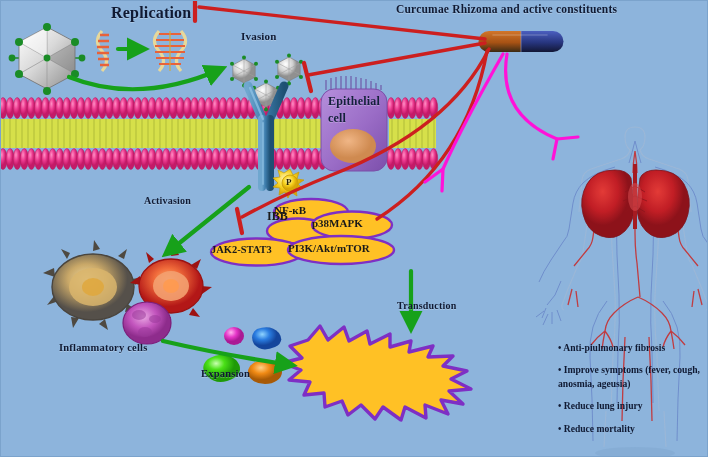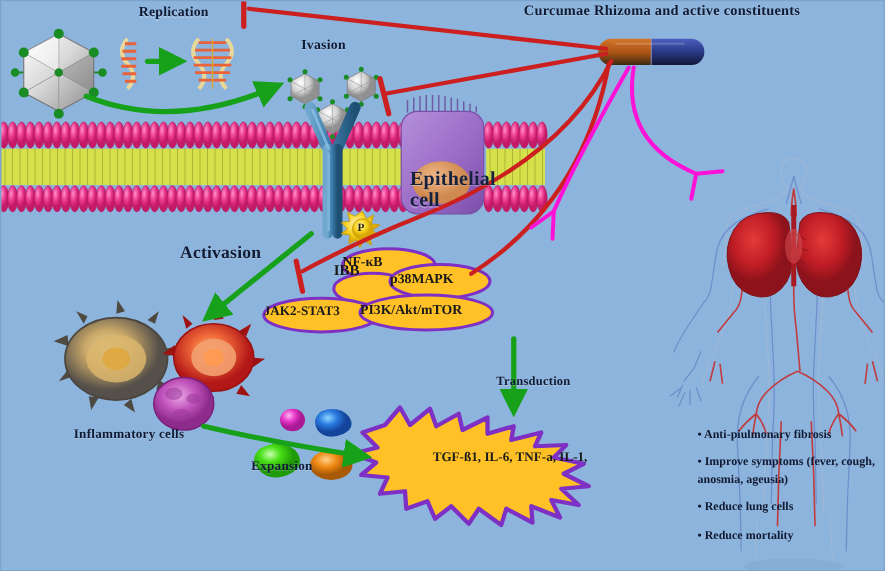--- a/index.html
+++ b/index.html
@@ -18,25 +18,25 @@
   .lbl{
     position:absolute;
     color:#101a33;
     font-weight:bold;
     font-family:"Liberation Serif", serif;
     letter-spacing:.2px;
     text-shadow:0 1px 0 rgba(255,255,255,.25);
     white-space:nowrap;
     z-index:20;
   }
-  #title{font-size:11.5px;left:418px;top:2px;}
-  #lbl-replication{font-size:11px;left:110px;top:3px;}
+  #title{font-size:11.5px;left:395px;top:2px;}
+  #lbl-replication{font-size:16px;left:110px;top:3px;}
   #lbl-ivasion{font-size:11px;left:240px;top:29px;}
-  #lbl-epithelial{font-size:16px;left:327px;top:92px;line-height:17px;width:56px;white-space:normal;color:#14203c;margin-top:42px;}
-  #lbl-activasion{font-size:14px;left:143px;top:194px;}
+  #lbl-epithelial{font-size:12px;left:327px;top:92px;line-height:17px;width:56px;white-space:normal;color:#14203c;}
+  #lbl-activasion{font-size:10px;left:143px;top:194px;}
   #lbl-transduction{font-size:10px;left:396px;top:299px;text-align:center;}
   #lbl-inflammatory{font-size:10.5px;left:58px;top:341px;}
   #lbl-expansion{font-size:10.5px;left:200px;top:367px;}
   #lbl-cytokine-cap{font-size:10.5px;left:313px;top:418px;line-height:15px;white-space:normal;width:180px;}
   #bullets{
     position:absolute;left:557px;top:340px;width:150px;z-index:20;
     color:#101a33;font-weight:bold;font-size:9.6px;line-height:13.4px;
     font-family:"Liberation Serif", serif;
   }
   #bullets .bullet{margin-bottom:9px;}
@@ -579,27 +579,26 @@
   <div class="lbl" id="lbl-replication">Replication</div>
   <div class="lbl" id="lbl-ivasion">Ivasion</div>
   <div class="lbl" id="lbl-epithelial">Epithelial cell</div>
   <div class="lbl" id="lbl-activasion">Activasion</div>
   <div class="lbl" id="lbl-transduction">Transduction</div>
   <div class="lbl" id="lbl-inflammatory">Inflammatory cells</div>
   <div class="lbl" id="lbl-expansion">Expansion</div>
   <div class="p-txt">P</div>
 
   <div class="burst-txt">
-    <div>TGF-ß1, IL-6, TNF-a, IL-1,</div>
   </div>
 
   <div id="bullets">
       <div class="bullet">• Anti-piulmonary fibrosis</div>
       <div class="bullet">• Improve symptoms (fever, cough, anosmia, ageusia)</div>
-      <div class="bullet">• Reduce lung cells</div>
+      <div class="bullet">• Reduce lung injury</div>
       <div class="bullet">• Reduce mortality</div>
     </div>
 
   <div id="oval-labels">
       <div class="ovaltxt" style="left: 273px; top: 203.08px; width: 74px; font-size: 11px;">NF-кB</div>
       <div class="ovaltxt" style="left: 266px; top: 208px; width: 62px; font-size: 12px;">IBB</div>
       <div class="ovaltxt" style="left: 311px; top: 216.08px; width: 68px; font-size: 11px;">p38MAPK</div>
       <div class="ovaltxt" style="left: 210px; top: 243.44px; width: 92px; font-size: 10.5px;">JAK2-STAT3</div>
       <div class="ovaltxt" style="left: 287px; top: 241.44px; width: 106px; font-size: 11px;">PI3K/Akt/mTOR</div>
     </div>

